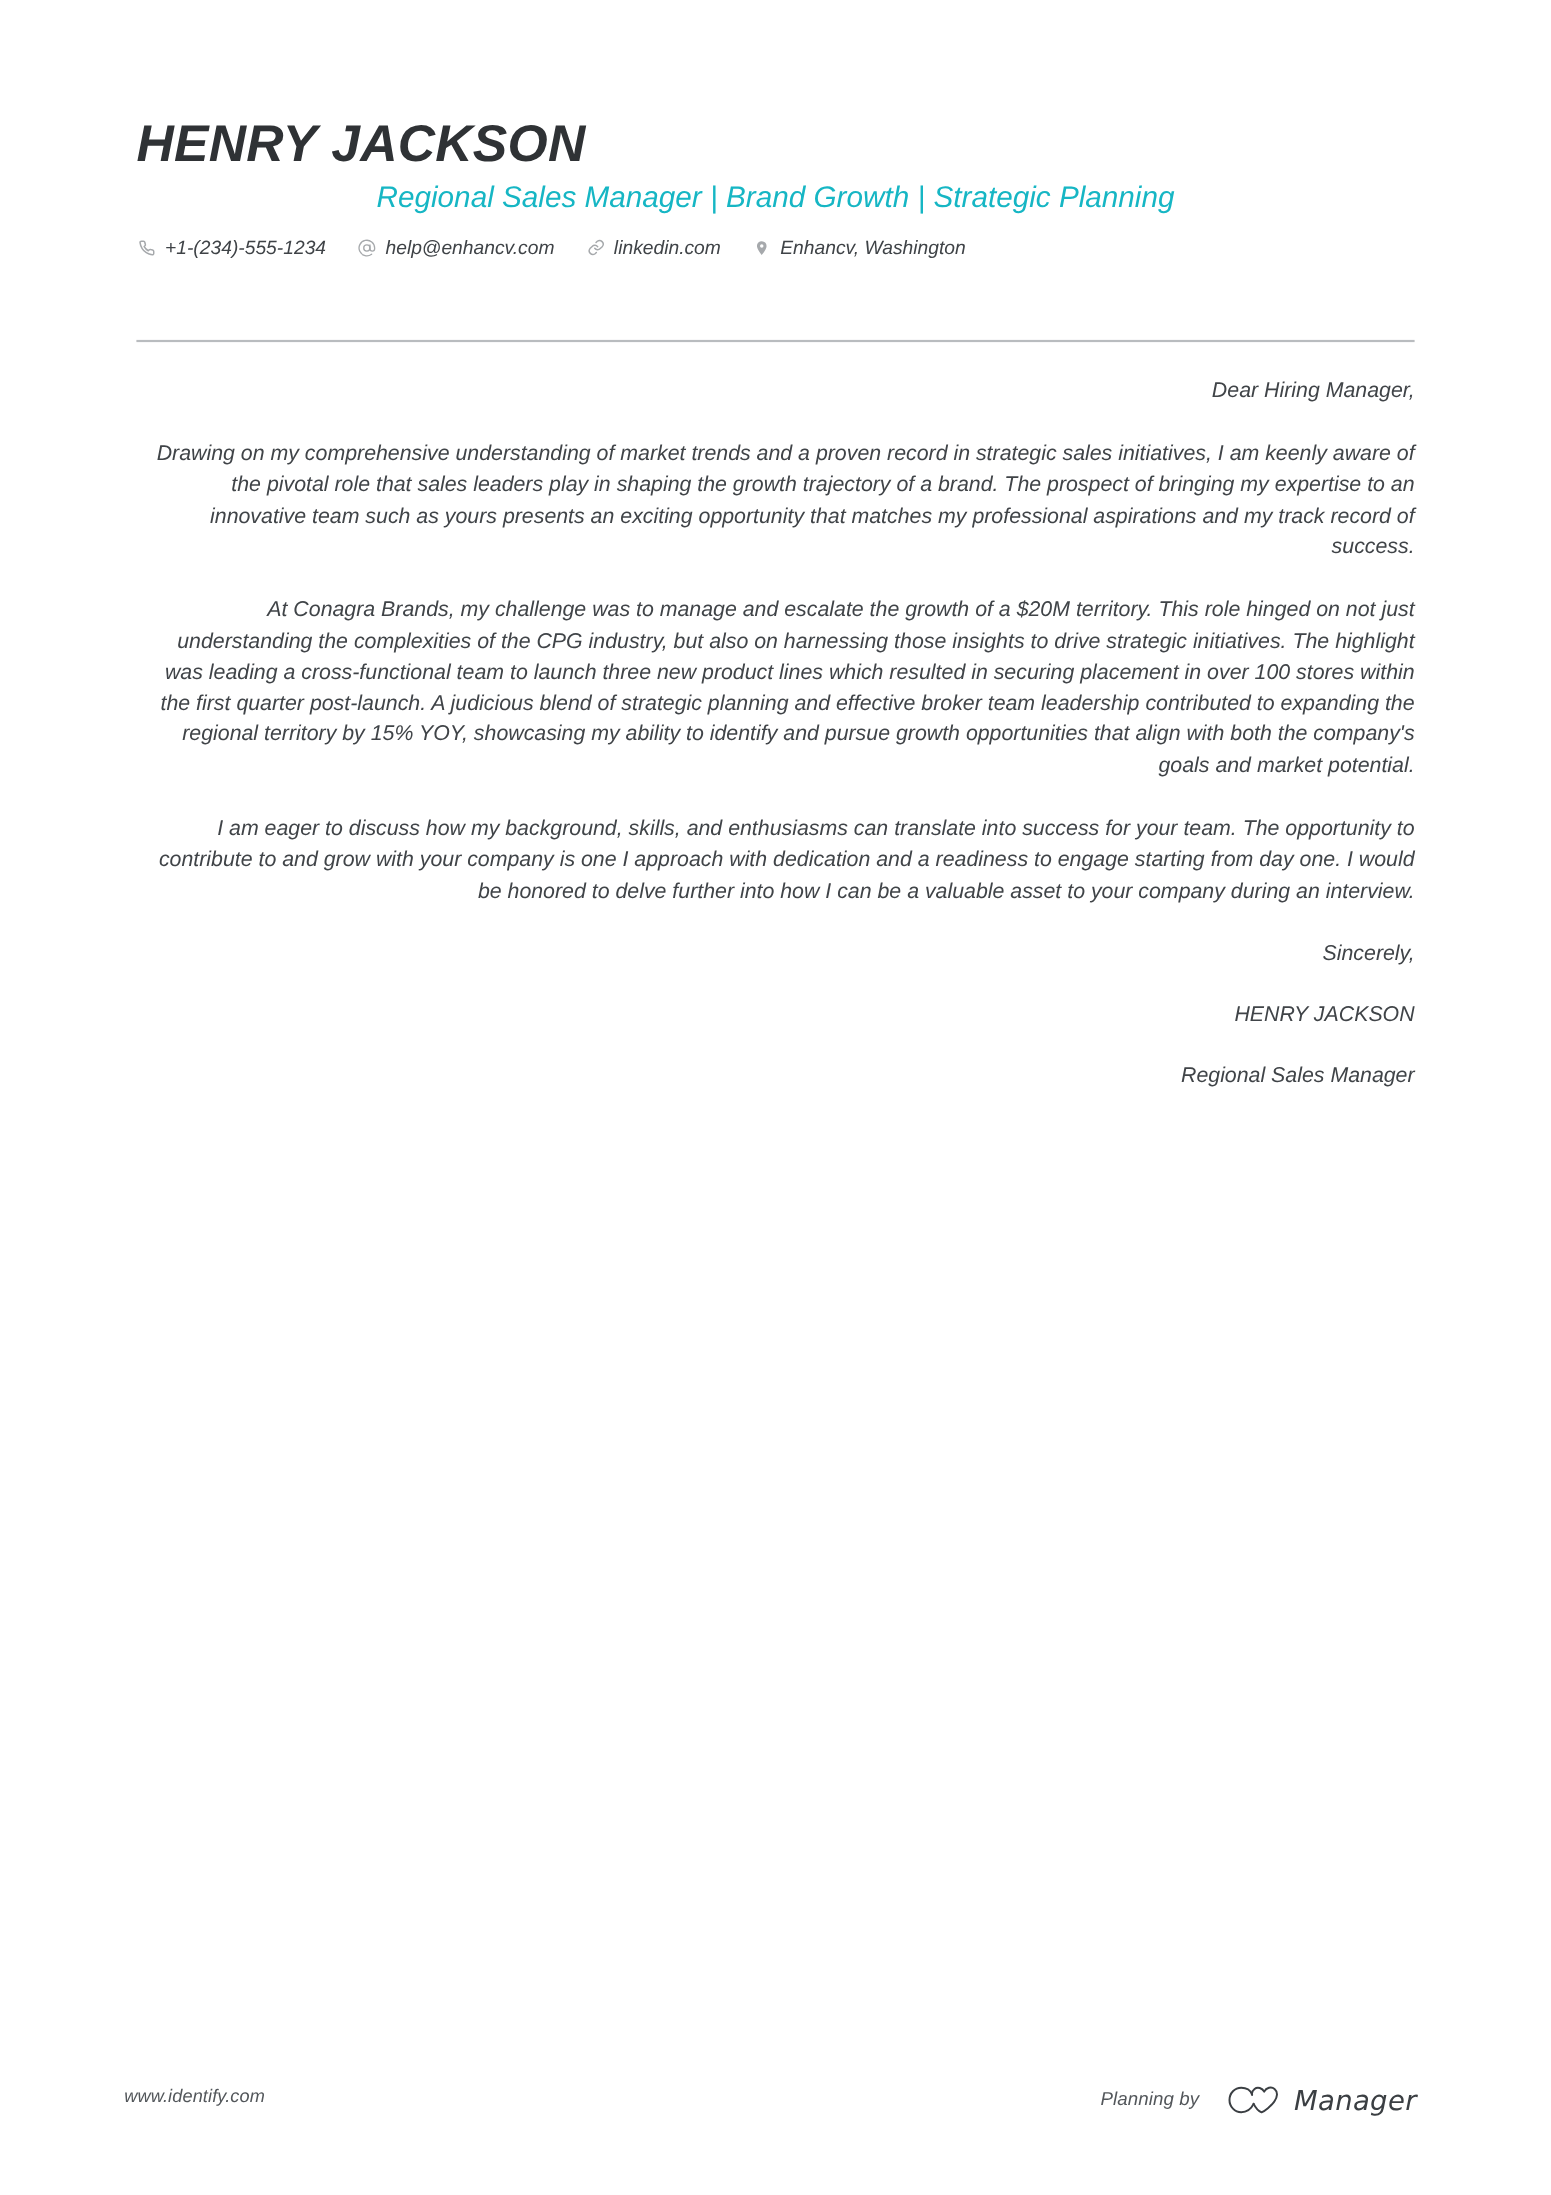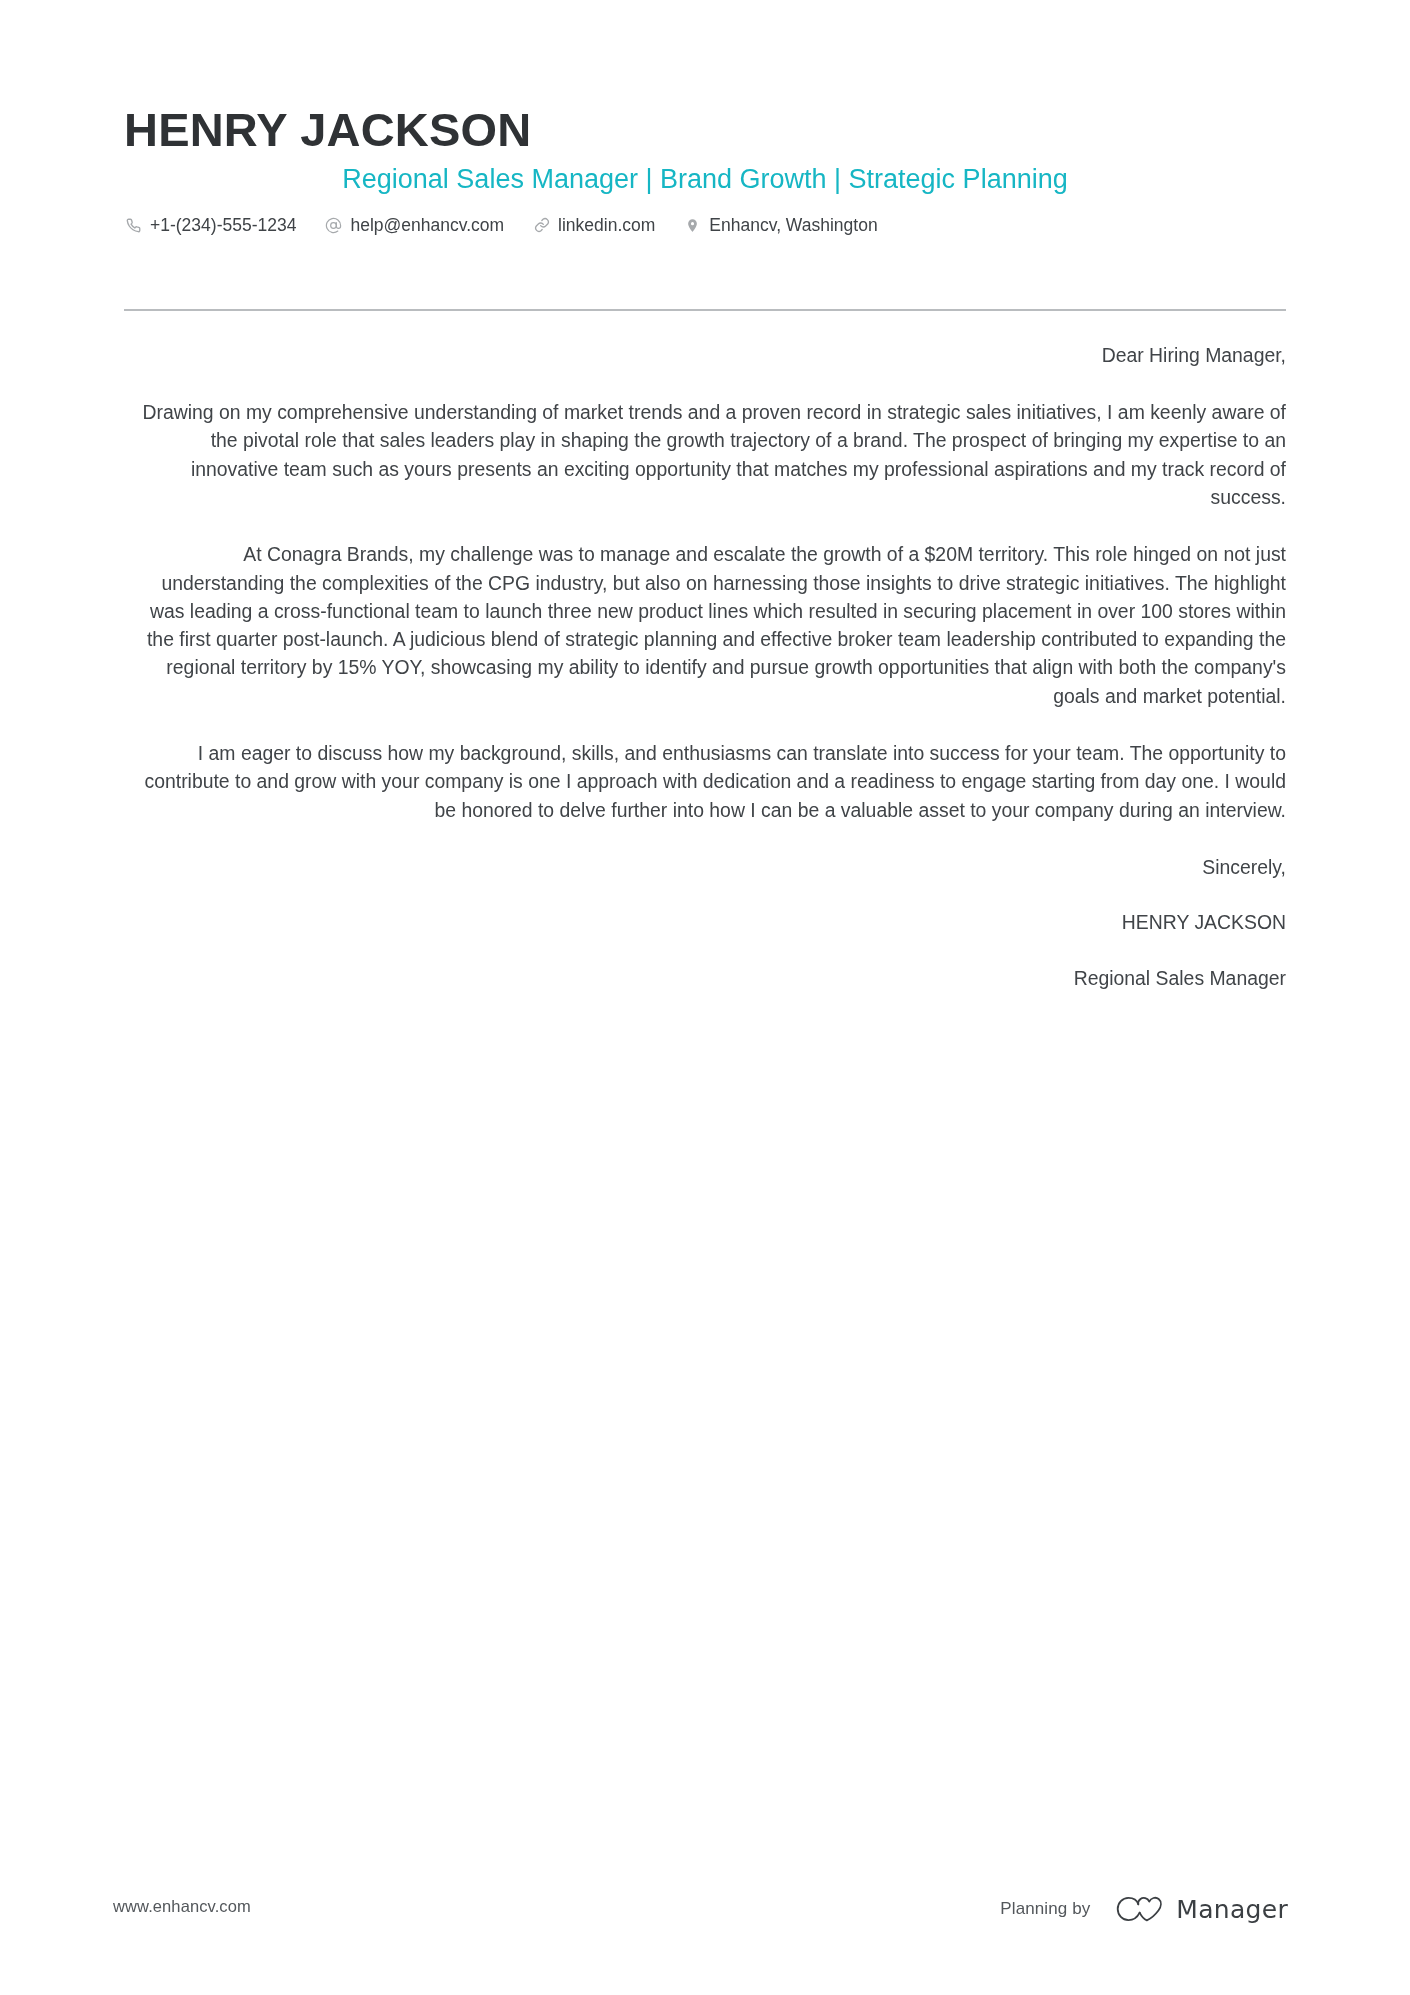--- a/index.html
+++ b/index.html
@@ -14,20 +14,21 @@
     -webkit-font-smoothing: antialiased;
   }
 
   .page {
     position: relative;
     width: 1410px;
     height: 1995px;
     background: #ffffff;
     box-sizing: border-box;
     overflow: hidden;
+    font-style: italic;
   }
 
   .content {
     position: absolute;
     left: 124px;
     top: 104px;
     width: 1162px;
   }
 
   
@@ -226,21 +227,21 @@
         <p>I am eager to discuss how my background, skills, and enthusiasms can translate into success for your team. The opportunity to contribute to and grow with your company is one I approach with dedication and a readiness to engage starting from day one. I would be honored to delve further into how I can be a valuable asset to your company during an interview.</p>
         <p class="tight">Sincerely,</p>
         <p class="tight">HENRY JACKSON</p>
         <p>Regional Sales Manager</p>
       </div>
     </div>
 
   </div>
 
   <div class="footer">
-    <div class="footer-url">www.enhancv.com</div>
+    <div class="footer-url">www.identify.com</div>
     <div class="footer-brand">
       <span class="powered-by">Planning by</span>
       <span class="brand-mark">
         <svg width="48" height="28" viewBox="0 0 56 30" fill="none" stroke="currentColor" stroke-width="2.1" stroke-linecap="round" stroke-linejoin="round">
           <path d="M26 9.5 C24.5 4.5 19.5 2 14.5 2 C7.6 2 2 7.8 2 15 C2 22.2 7.6 28 14.5 28 C21 28 25.4 23.6 27.6 19.2"></path>
           <path d="M27.6 19.2 C29.5 23 33 27 36 28.2 C39.5 26.8 46 21.5 49.5 16.8 C53 12 53.5 6.5 49.8 3.4 C46.2 0.4 41 2.2 38.8 6.2 C36.8 2.4 31.8 0.8 28.6 3.4 C26.2 5.3 25.6 7.5 26 9.5"></path>
         </svg>
       </span>
       <span class="brand-name">Manager</span>
     </div>

